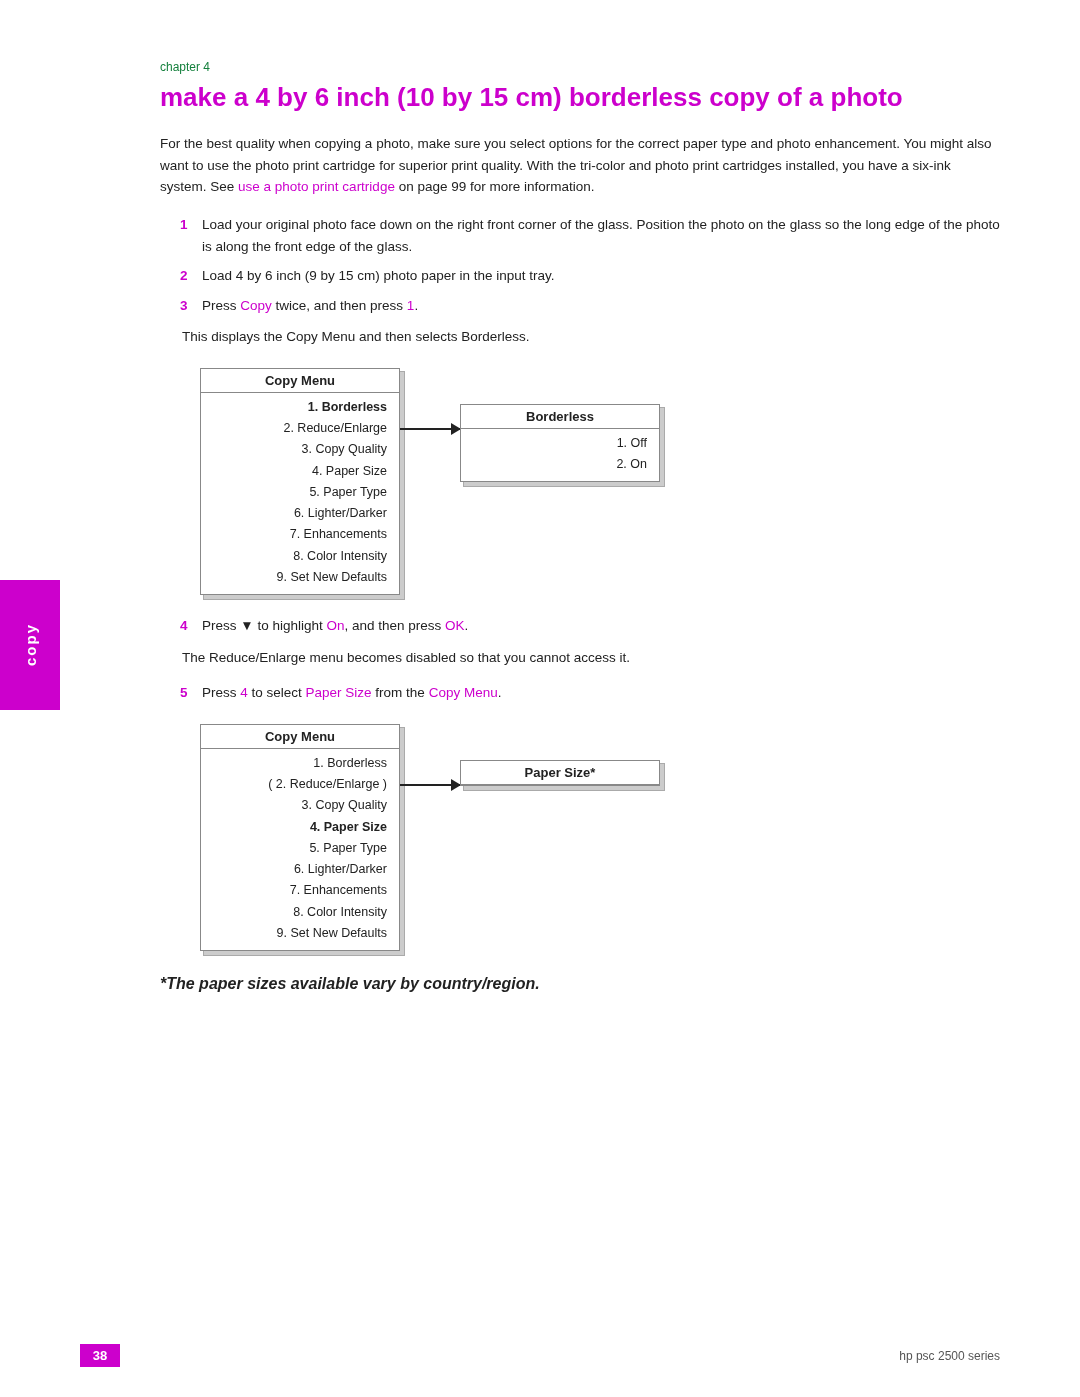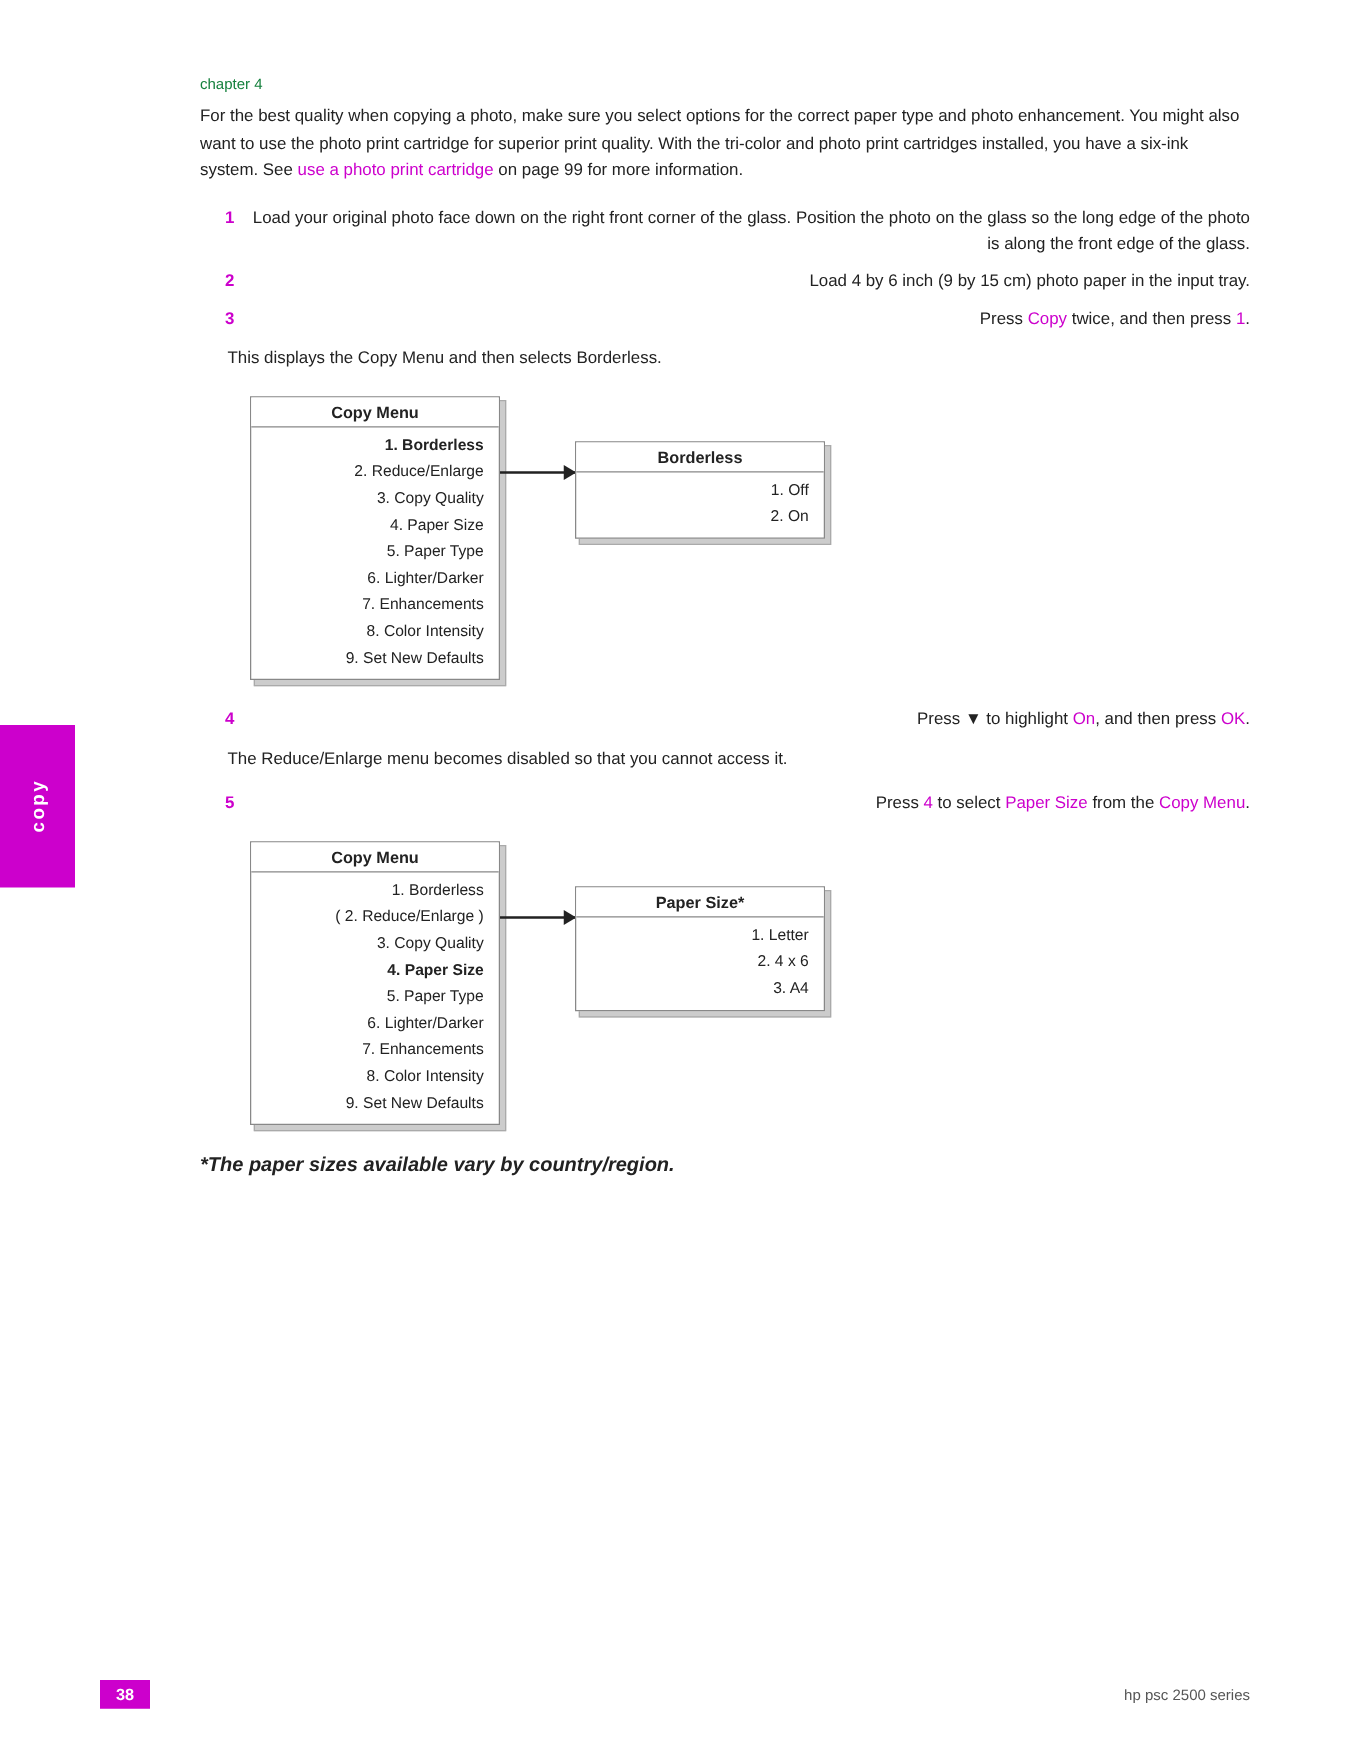--- a/index.html
+++ b/index.html
@@ -83,21 +83,20 @@
       line-height: 1.6;
     }
     .list-number {
       font-weight: bold;
       color: #cc00cc;
       min-width: 22px;
       font-size: 13.5px;
     }
     .list-content {
       flex: 1;
-      text-align: right;
     }
 
     
     .menu-container {
       display: flex;
       align-items: flex-start;
       margin: 20px 0 20px 40px;
       position: relative;
     }
 
@@ -212,20 +211,21 @@
 <body>
 
 <div class="page-container">
 
   <div class="sidebar-tab">
     <span class="sidebar-tab-text">copy</span>
   </div>
 
   <div class="chapter-label">chapter 4</div>
 
+  <h1 class="main-heading">make a 4 by 6 inch (10 by 15 cm) borderless copy of a photo</h1>
 
   <p class="body-text">
     <span>For the best quality when copying a photo, make sure you select options for the correct paper type and photo enhancement. You might also want to use the photo print cartridge for superior print quality. With the tri-color and photo print cartridges installed, you have a six-ink system. See</span>
     <a class="link-text">use a photo print cartridge</a>
     <span> on page 99 for more information.</span>
   </p>
 
   <div class="numbered-list">
 
     <div class="list-item">
@@ -321,25 +321,20 @@
       </div>
     </div>
 
     <div class="arrow-container">
       <div class="arrow-line"></div>
     </div>
 
     <div class="menu-shadow menu-box-right">
       <div class="menu-box">
         <div class="menu-box-header">Paper Size*</div>
-        <div class="menu-box-body">
-          <div>1. Letter</div>
-          <div>2. 4 x 6</div>
-          <div>3. A4</div>
-        </div>
       </div>
     </div>
 
   </div>
 
   <p class="body-text" style="font-style: italic; font-size: 16px; font-weight: bold; margin-top: 10px;">*The paper sizes available vary by country/region.</p>
 
 </div>
 
 <div class="footer">

